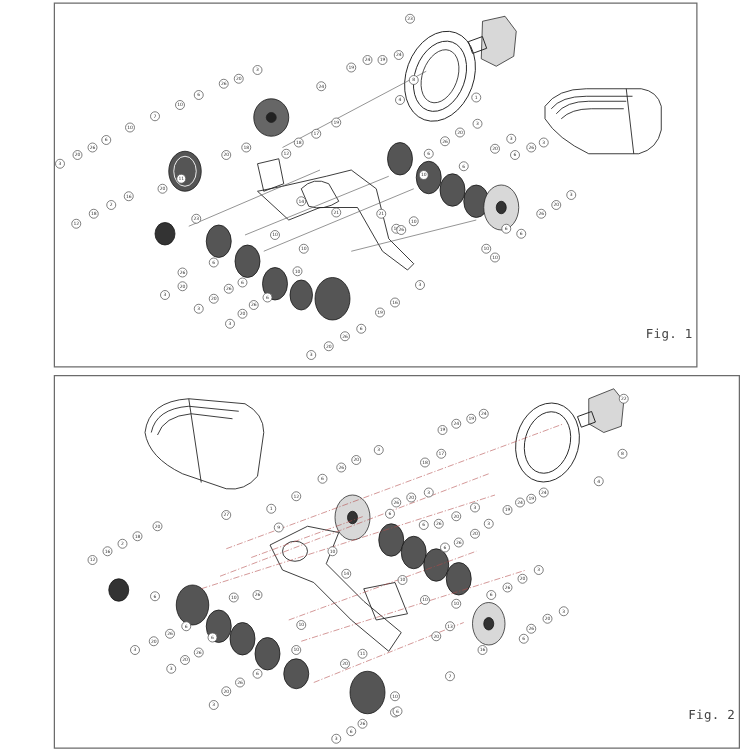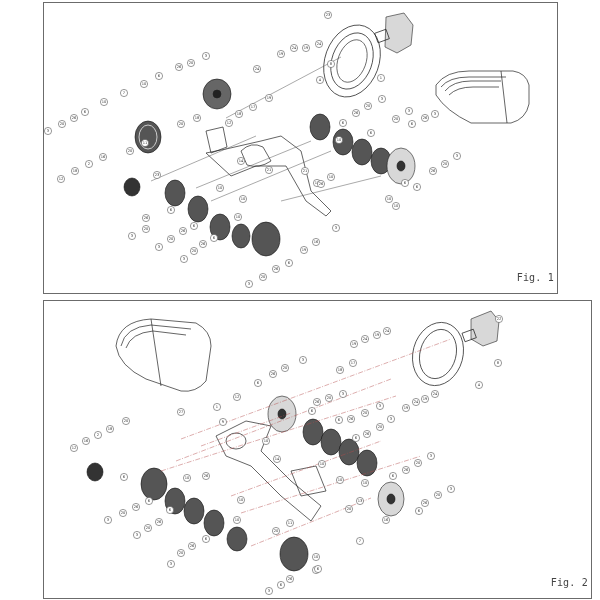--- a/index.html
+++ b/index.html
@@ -1,20 +1,20 @@
 <!DOCTYPE html>
 <html><head>
 <meta charset="utf-8">
 <style>
   html,body{margin:0;padding:0;background:#ffffff;}
   body{width:600px;height:600px;position:relative;overflow:hidden;font-family:"DejaVu Sans",sans-serif;}
   .frame{position:absolute;border:1px solid #6b6b6b;background:#fff;box-sizing:border-box;}
   #fig1{left:43px;top:2px;width:515px;height:292px;}
   #fig2{left:43px;top:300px;width:549px;height:299px;}
-  .fig-label{position:absolute;right:3px;bottom:10px;font-family:"DejaVu Sans Mono","Liberation Mono",monospace;font-size:10px;color:#444;letter-spacing:0.2px;padding-left:43px;}
+  .fig-label{position:absolute;right:3px;bottom:20px;font-family:"DejaVu Sans Mono","Liberation Mono",monospace;font-size:10px;color:#444;letter-spacing:0.2px;padding-left:43px;}
   svg.drawing{position:absolute;left:0;top:0;}
   .callout circle{fill:#fff;stroke:#555;stroke-width:0.6;}
   .callout text{font-family:"DejaVu Sans",sans-serif;font-size:3.6px;fill:#333;text-anchor:middle;dominant-baseline:central;}
   .leader{stroke:#555;stroke-width:0.5;fill:none;}
   .redline{stroke:#b24a4a;stroke-width:0.45;stroke-dasharray:5 1.5 1 1.5;fill:none;}
   .part{fill:none;stroke:#222;stroke-width:0.7;}
   .partdark{fill:#333;stroke:#111;stroke-width:0.6;}
   .partgray{fill:#d8d8d8;stroke:#222;stroke-width:0.6;}
 </style>
 </head>

